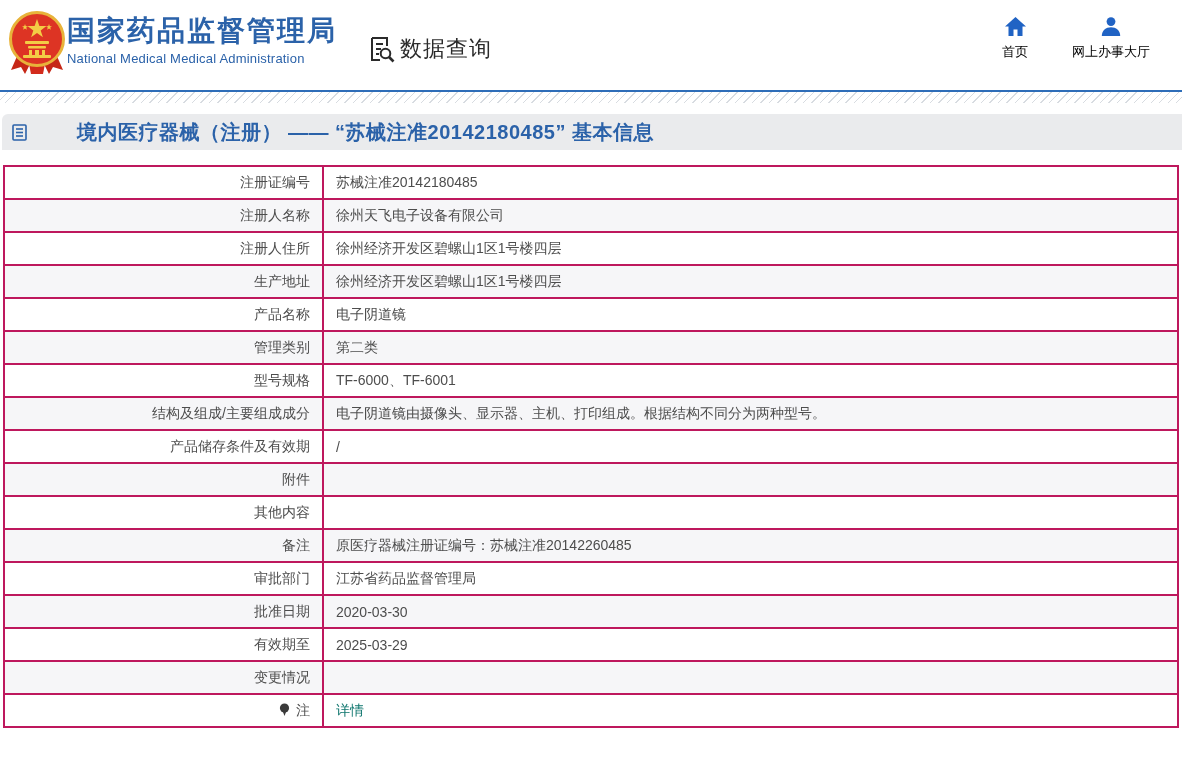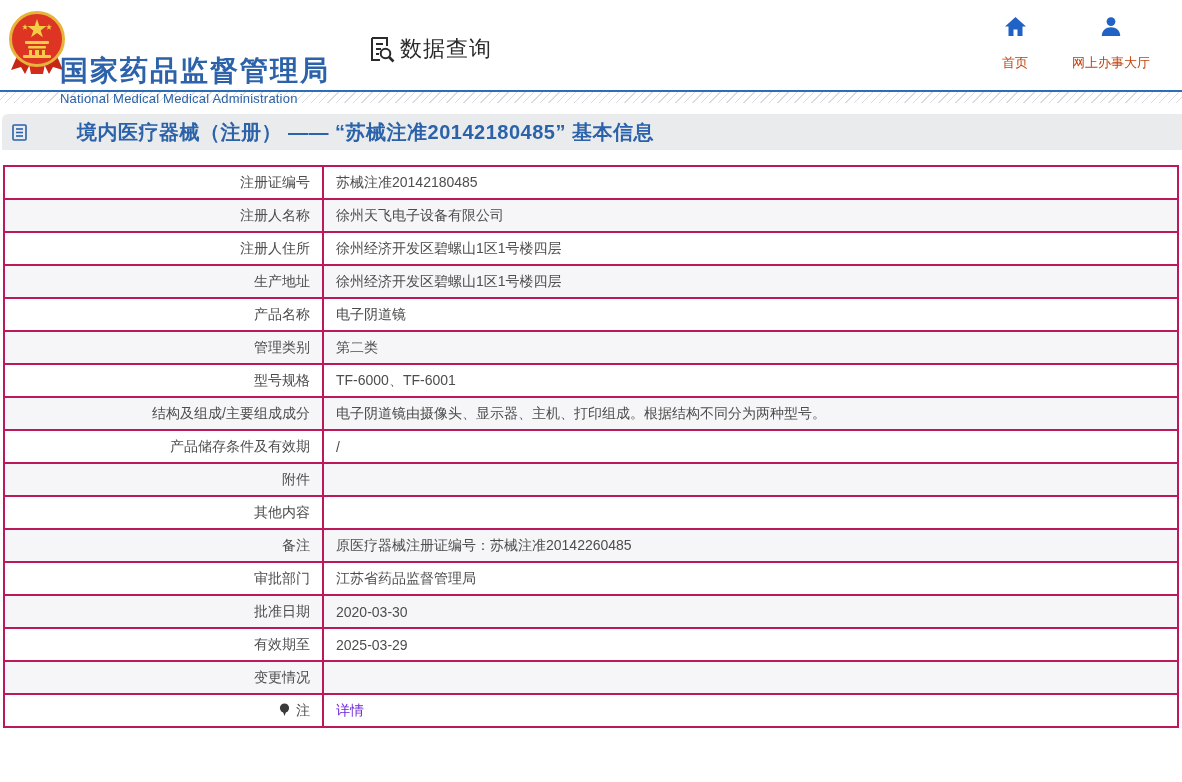--- a/index.html
+++ b/index.html
@@ -13,21 +13,21 @@
   .header {
     position: relative;
     height: 90px;
     background: #ffffff;
   }
   .emblem {
     position: absolute; left: 8px; top: 10px;
     width: 58px; height: 68px;
   }
   .org-block {
-    position: absolute; left: 60px; top: 16px; margin-top: 40px;
+    position: absolute; left: 67px; top: 16px;
   }
   .org-zh {
     color: #2b62a9; font-size: 28px; font-weight: bold;
     letter-spacing: 2px; line-height: 1.1;
   }
   .org-en {
     color: #2b62a9; font-size: 13px; margin-top: 4px;
     letter-spacing: 0.2px;
   }
   .data-query {
@@ -38,21 +38,21 @@
   .data-query svg { margin-right: 5px; }
   .top-nav {
     position: absolute; right: 32px; top: 17px;
     display: flex; gap: 44px;
   }
   .nav-item {
     display: flex; flex-direction: column; align-items: center;
     cursor: pointer;
   }
   .nav-item .nav-label {
-    margin-top: 18px; font-size: 13px; color: #c2410c;
+    margin-top: 7px; font-size: 13px; color: #000000;
   }
   
   .blue-line { height: 2px; background: #2e6db8; }
   .hatch-band {
     height: 11px; background-color: #ffffff;
     background-image: repeating-linear-gradient(135deg, transparent 0 5px, #d8dce1 5px 6px);
   }
   
   .crumb-band {
     margin: 11px 0 0 2px;
@@ -86,21 +86,21 @@
   .label-cell {
     width: 319px;
     text-align: right;
     padding-right: 12px;
   }
   .value-cell {
     padding-left: 12px;
     text-align: left;
   }
   .value-cell a {
-    color: #6d28d9; text-decoration: none; cursor: pointer; margin-top: 44px;
+    color: #0f766e; text-decoration: none; cursor: pointer; margin-top: 44px;
   }
   .bulb { display: inline-block; vertical-align: -2px; margin-right: 2px; }
 </style>
 </head>
 <body>
 
 <div class="header">
 
   <svg class="emblem" viewBox="0 0 58 68">
     <path d="M10 44 L3 60 L13 57 L17 64 L24 50 Z" fill="#c62717"></path>

